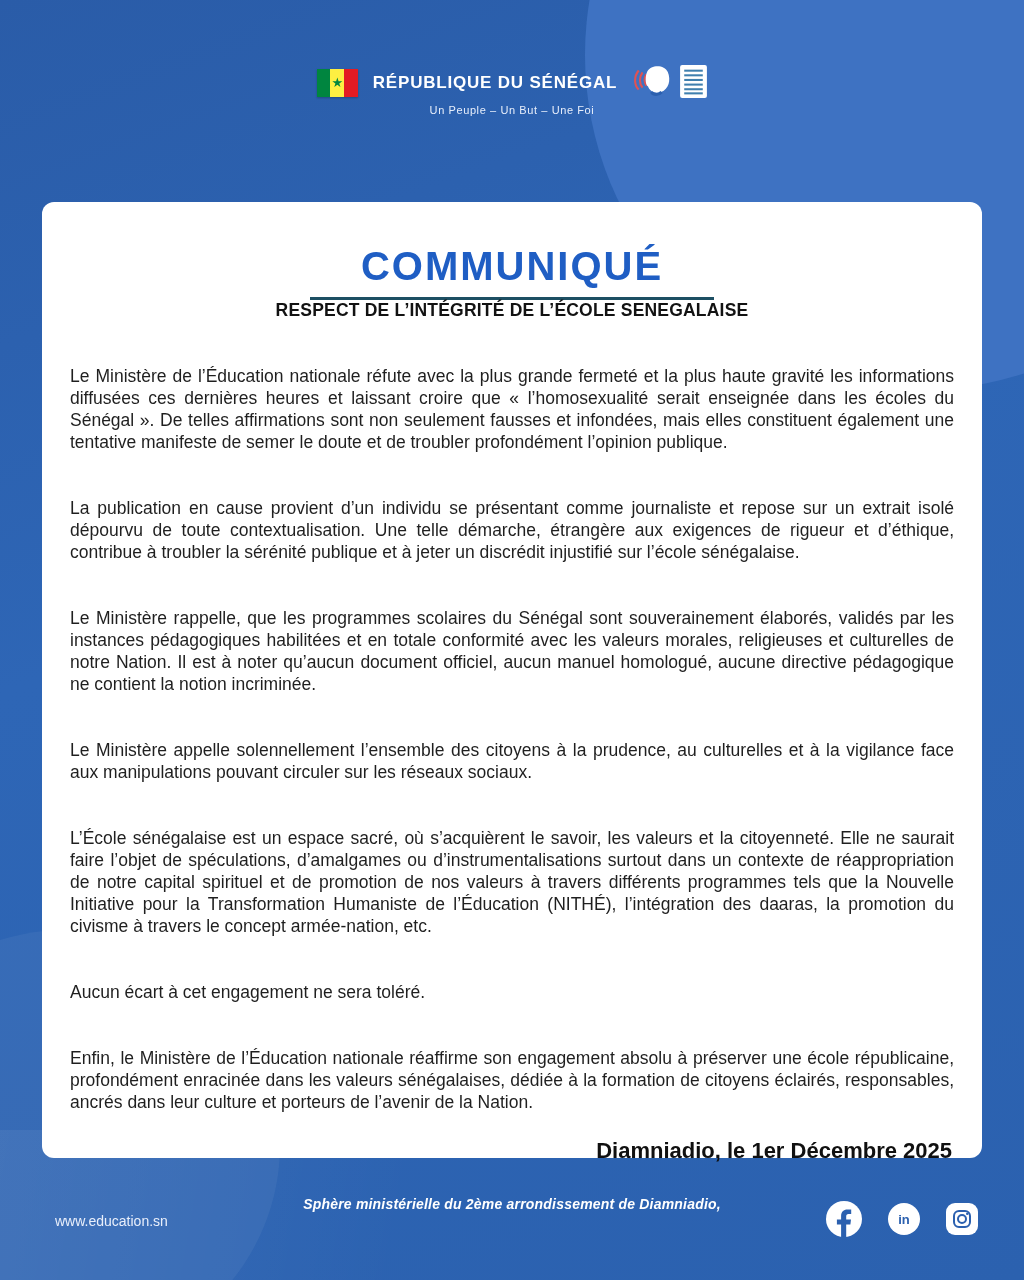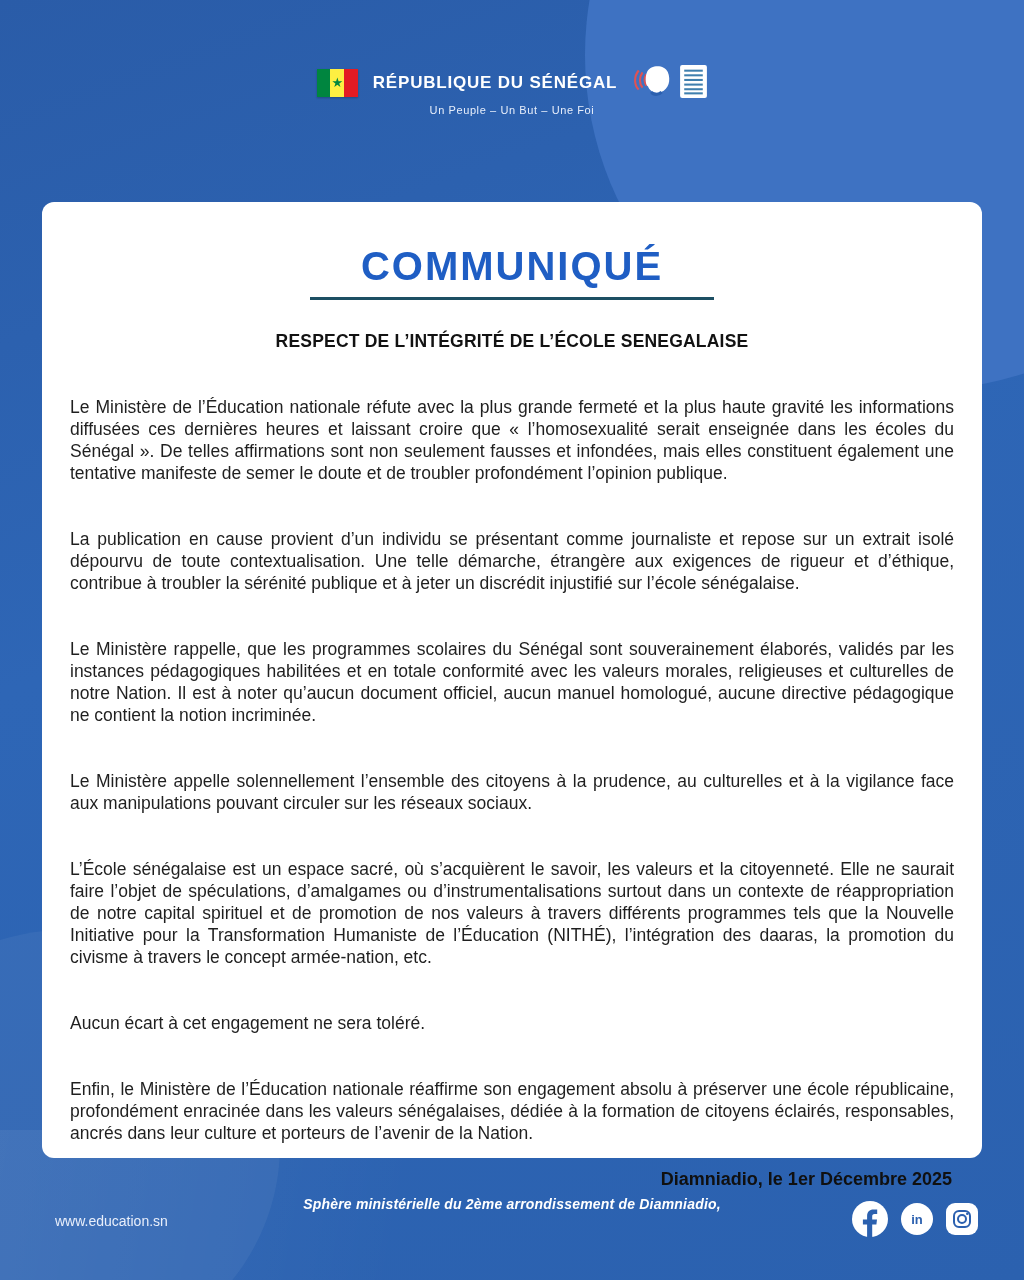--- a/index.html
+++ b/index.html
@@ -85,37 +85,36 @@
   .communique-title {
     text-align: center;
     font-size: 40px; line-height: 44px; font-weight: bold;
     letter-spacing: 2px;
   }
   .title-rule {
     width: 404px; height: 3px;
     margin: 9px auto 0 auto;
   }
   .communique-subtitle {
-    margin-top: 31px;
     text-align: center;
     font-size: 17.5px; font-weight: bold;
     color: #121212; letter-spacing: 0.2px;
   }
   .body-text { margin-top: 20px; }
   .body-text p {
     font-size: 17.5px; line-height: 22px;
     text-align: justify;
     color: #1f1f1f;
     margin-bottom: 21px;
     margin-top: 44px;
   }
   .dateline {
     margin-top: 25px;
     text-align: right;
-    font-size: 18px; font-weight: bold;
+    font-size: 22px; font-weight: bold;
     color: #101010;
     padding-right: 2px;
   }
 
   
   .footer {
     position: absolute;
     left: 0; top: 1180px;
     width: 1024px; height: 100px;
   }
@@ -125,21 +124,21 @@
   }
   .footer-address {
     position: absolute; left: 0; right: 0; top: 14px;
     text-align: center; color: #ffffff;
     font-size: 14px; font-weight: bold; line-height: 20px;
     letter-spacing: 0.2px;
     font-style: italic;
   }
   .social-icons {
     position: absolute; right: 46px; top: 21px;
-    display: flex; align-items: center; gap: 13px;
+    display: flex; align-items: center; gap: 26px;
   }
   .social-icons svg { display: block; }
 </style>
 </head>
 <body>
 
 <div id="page">
 
   <div class="bg-circle-tr"></div>
   <div class="bg-circle-bl"></div>

